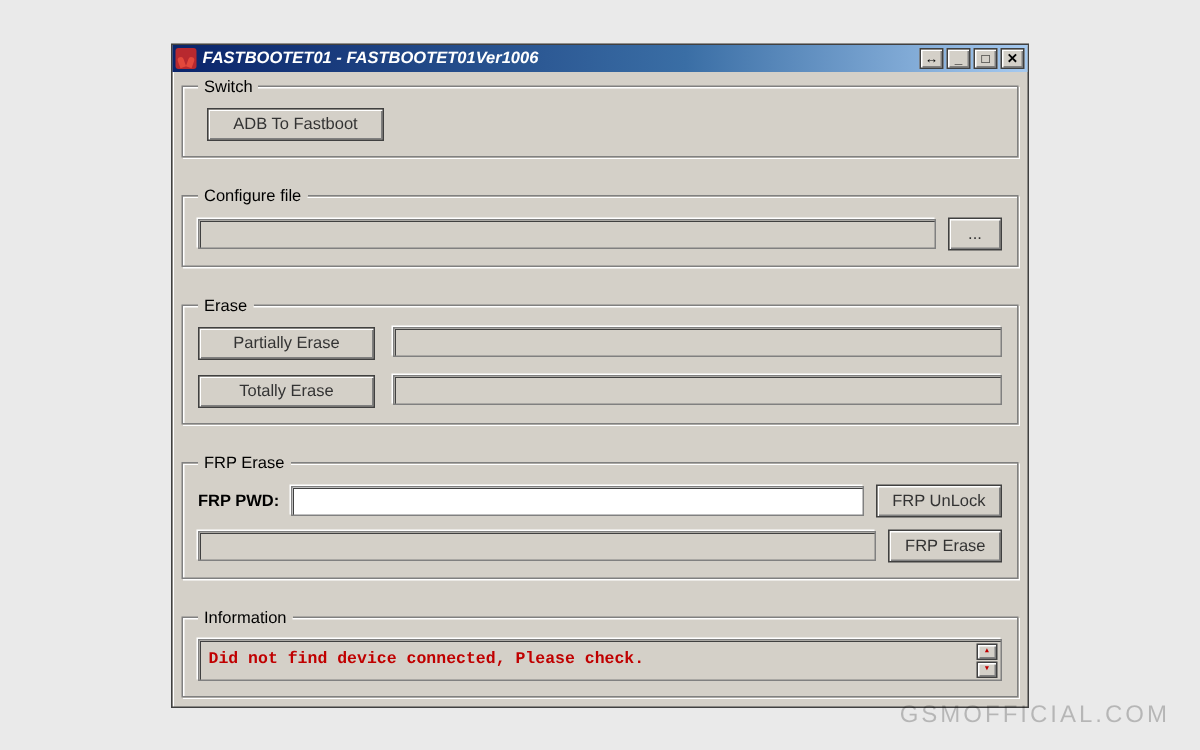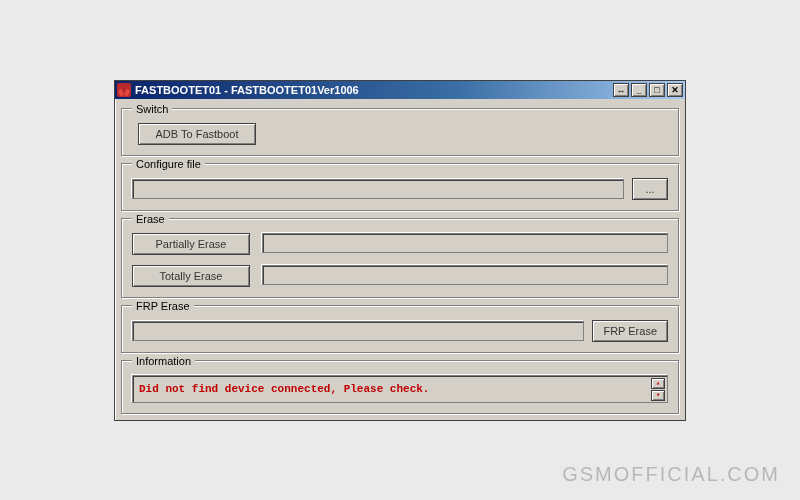--- a/index.html
+++ b/index.html
@@ -37,41 +37,41 @@
   .titlebar .app-icon::before,
   .titlebar .app-icon::after {
     content: "";
     position: absolute;
     background: #e3483c;
     width: 4px; height: 7px;
     border-radius: 2px 2px 0 0;
   }
   .titlebar .app-icon::before { left: 2px; top: 6px; transform: rotate(-20deg); }
   .titlebar .app-icon::after { right: 2px; top: 6px; transform: rotate(20deg); }
-  .titlebar .title-text { flex: 1; white-space: nowrap; overflow: hidden; }
+  .titlebar .title-text { flex: 1; white-space: nowrap; overflow: hidden; font-style: italic; }
   .titlebar .winbtns { display: flex; gap: 2px; }
   .winbtn {
     width: 16px; height: 14px;
     background: #d4d0c8;
     border: 1px solid #404040;
     box-shadow: 1px 1px 0 #fff inset, -1px -1px 0 #808080 inset;
     display: flex; align-items: center; justify-content: center;
     font-family: Arial, sans-serif;
     font-size: 9px; font-weight: bold;
     color: #000;
     cursor: pointer;
   }
   .client {
     padding: 4px 6px 6px 6px;
   }
   fieldset.group {
     border: 1px solid #808080;
     box-shadow: 1px 1px 0 #fff inset, 1px 1px 0 #fff;
     padding: 8px 10px 10px 10px;
-    margin-bottom: 2px;
+    margin-bottom: 20px;
     position: relative;
   }
   fieldset.group legend {
     padding: 0 4px;
     background: #d4d0c8;
     font-size: 11px;
     color: #000;
   }
   .btn {
     background: #d4d0c8;
@@ -134,21 +134,21 @@
     border: 1px solid #404040;
     box-shadow: 1px 1px 0 #fff inset, -1px -1px 0 #808080 inset;
     font-size: 7px; line-height: 7px;
     display: flex; align-items: center; justify-content: center;
     cursor: pointer;
   }
   .watermark {
     position: absolute;
     right: 20px; bottom: 14px;
     font-family: "Segoe UI", Arial, sans-serif;
-    font-size: 20px;
+    font-size: 16px;
     letter-spacing: 2px;
     color: rgba(0,0,0,0.22);
   }
 </style>
 </head>
 <body>
 
 <div class="window">
   <div class="titlebar">
     <div class="app-icon"></div>
@@ -187,20 +187,25 @@
         <div class="sunken"></div>
       </div>
       <div class="erase-row" style="margin-bottom:0">
         <button class="btn wide">Totally Erase</button>
         <div class="sunken"></div>
       </div>
     </fieldset>
 
     <fieldset class="group">
       <legend>FRP Erase</legend>
+      <div class="frp-row1">
+        <span class="label">FRP PWD:</span>
+        <input class="textinput" type="text" value="" style="">
+        <button class="btn small">FRP UnLock</button>
+      </div>
       <div class="frp-row2">
         <div class="sunken"></div>
         <button class="btn small">FRP Erase</button>
       </div>
     </fieldset>
 
     <fieldset class="group" style="margin-bottom:0">
       <legend>Information</legend>
       <div class="info-box">
         <span>Did not find device connected, Please check.</span>

